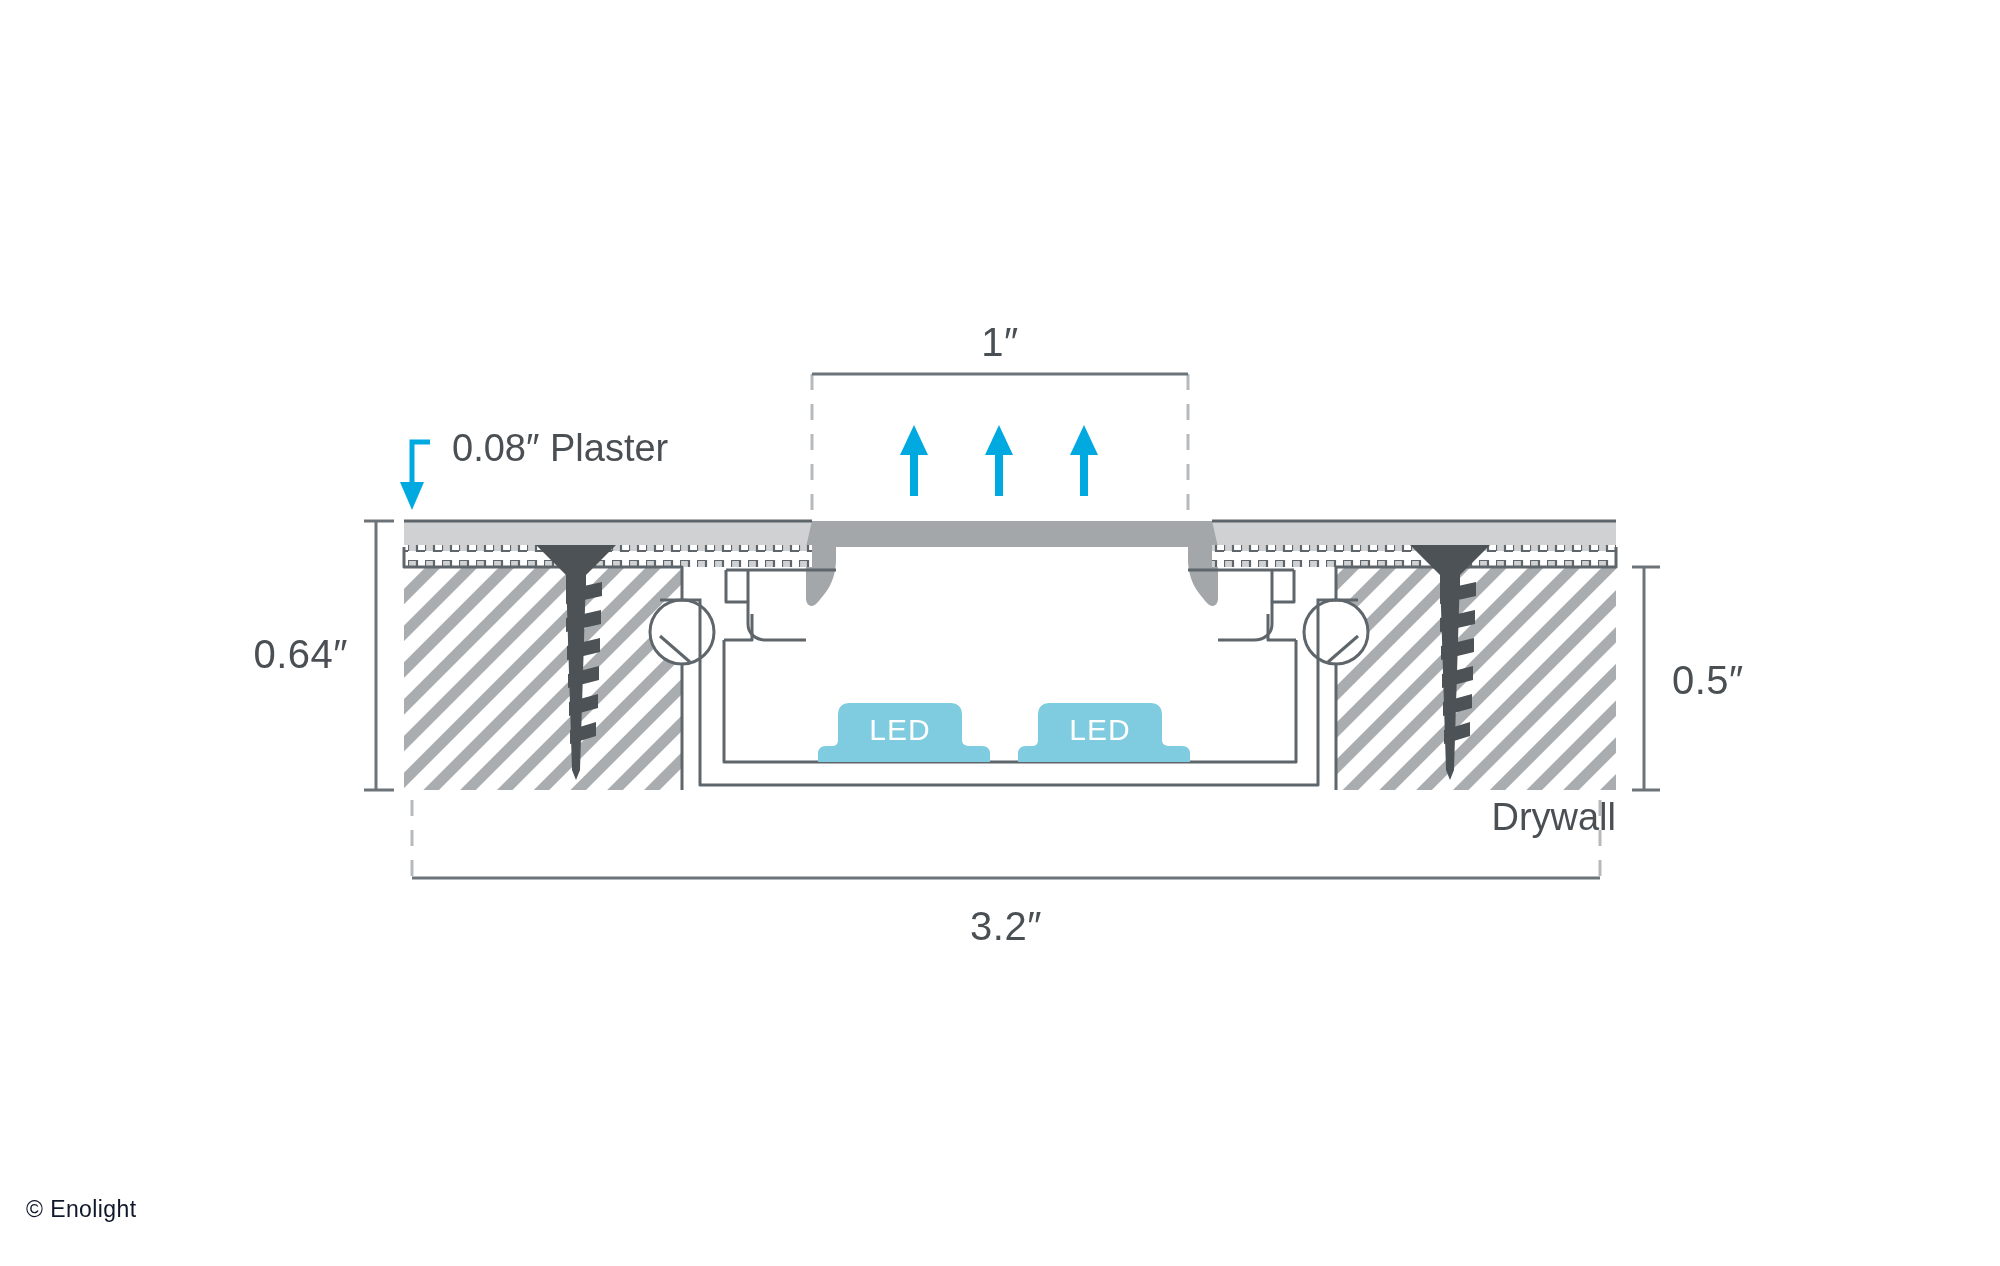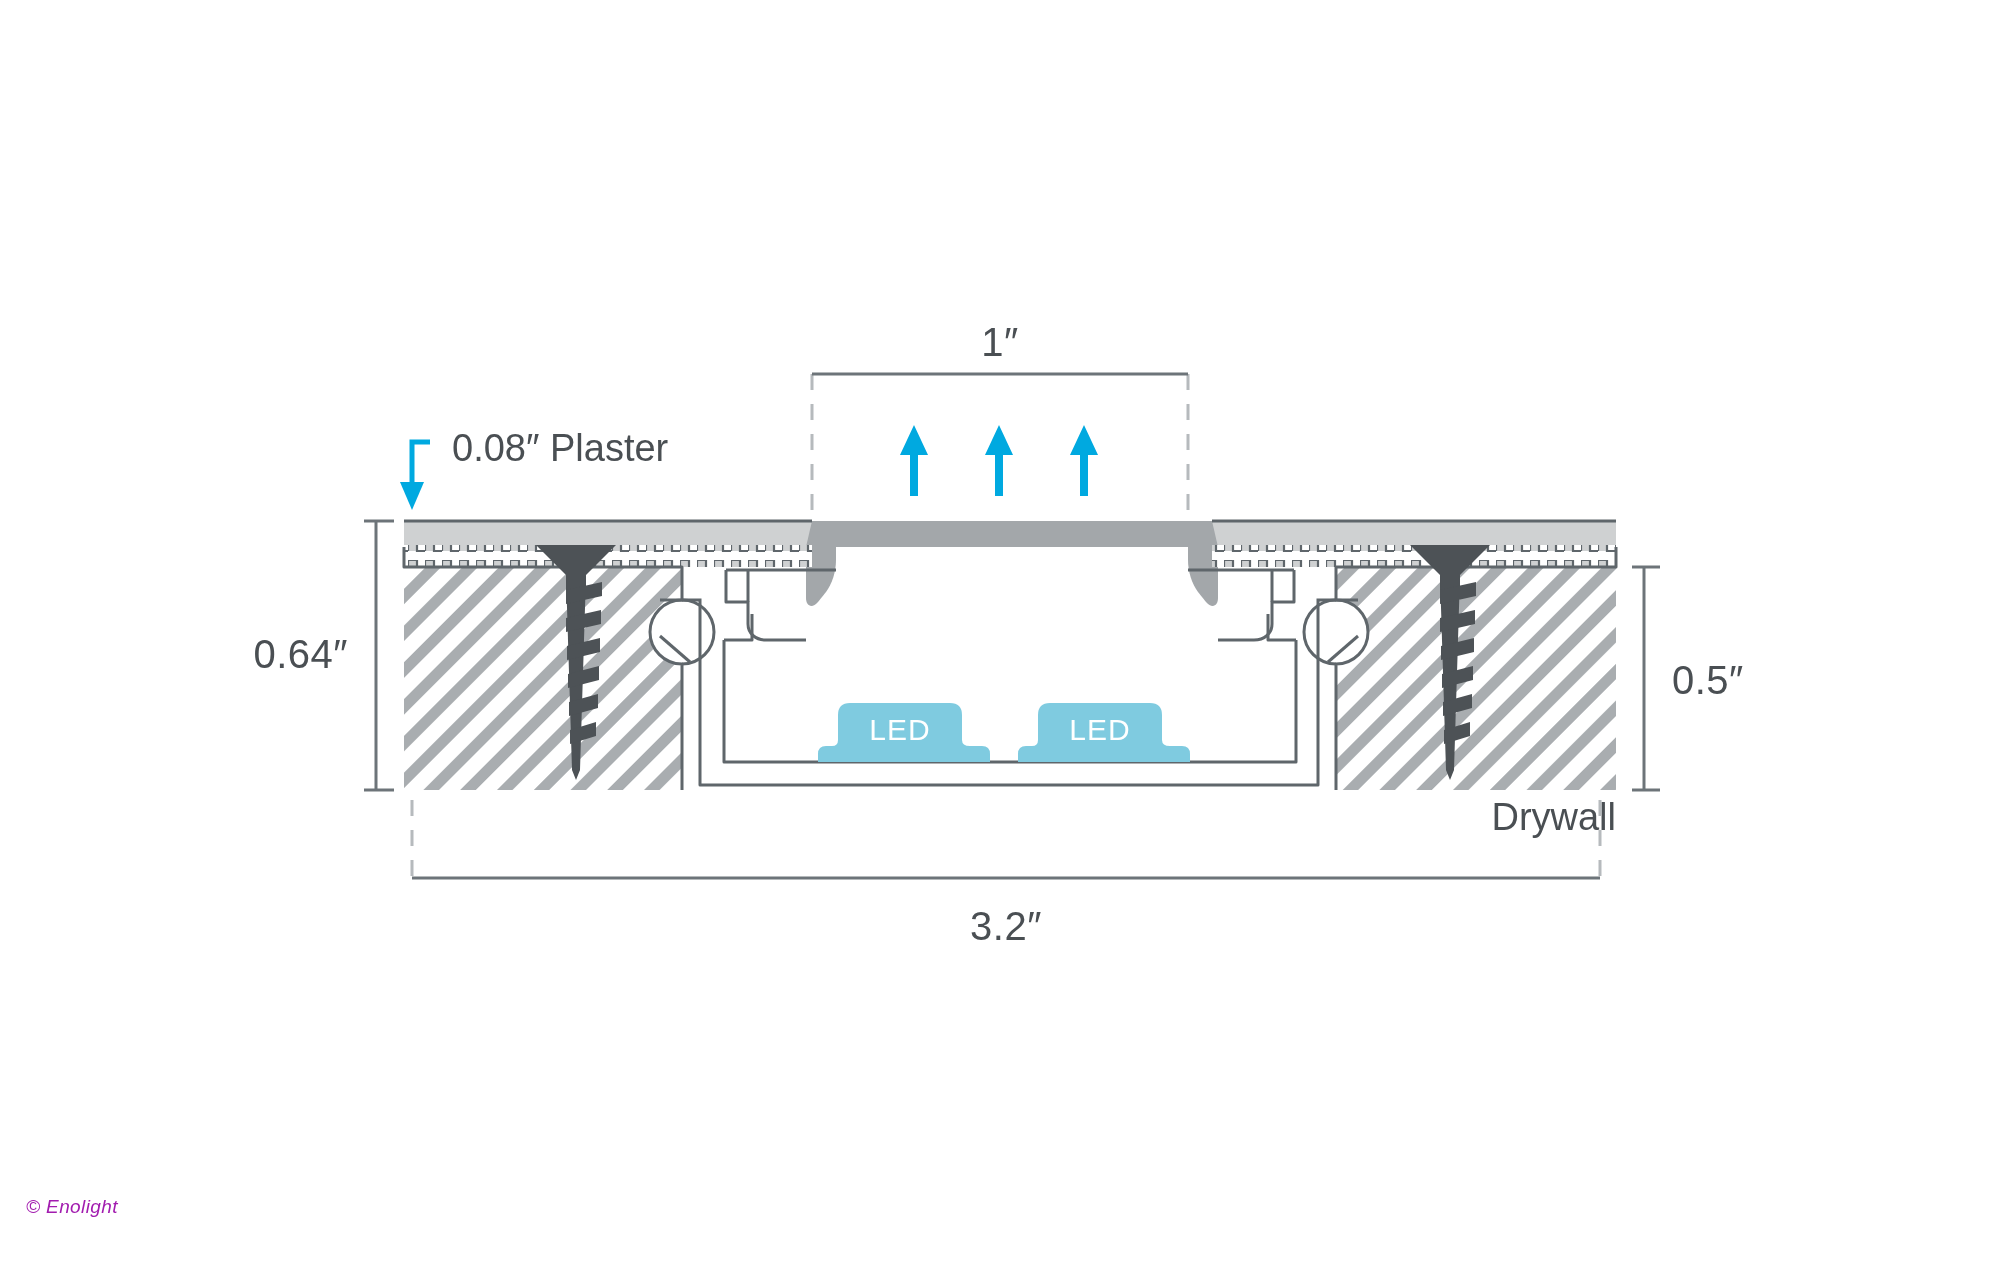--- a/index.html
+++ b/index.html
@@ -19,24 +19,23 @@
   .label-text{
     font-family:"Liberation Sans","DejaVu Sans",sans-serif;
     font-size:38px; fill:#4a4f53;
   }
   .led-text{
     font-family:"Liberation Sans","DejaVu Sans",sans-serif;
     font-size:30px; fill:#ffffff; letter-spacing:1px;
   }
   .credit{
     position:absolute; left:26px; top:1196px;
-    font-size:19px; color:#a21caf;
+    font-size:23px; color:#0f172a;
     font-family:"Liberation Sans","DejaVu Sans",sans-serif;
     letter-spacing:0.4px;
-    font-style:italic;
   }
 </style>
 </head>
 <body>
 
 <div id="stage">
 
 <svg id="diagram" viewBox="0 0 2000 1266" xmlns="http://www.w3.org/2000/svg">
 
   <defs>

